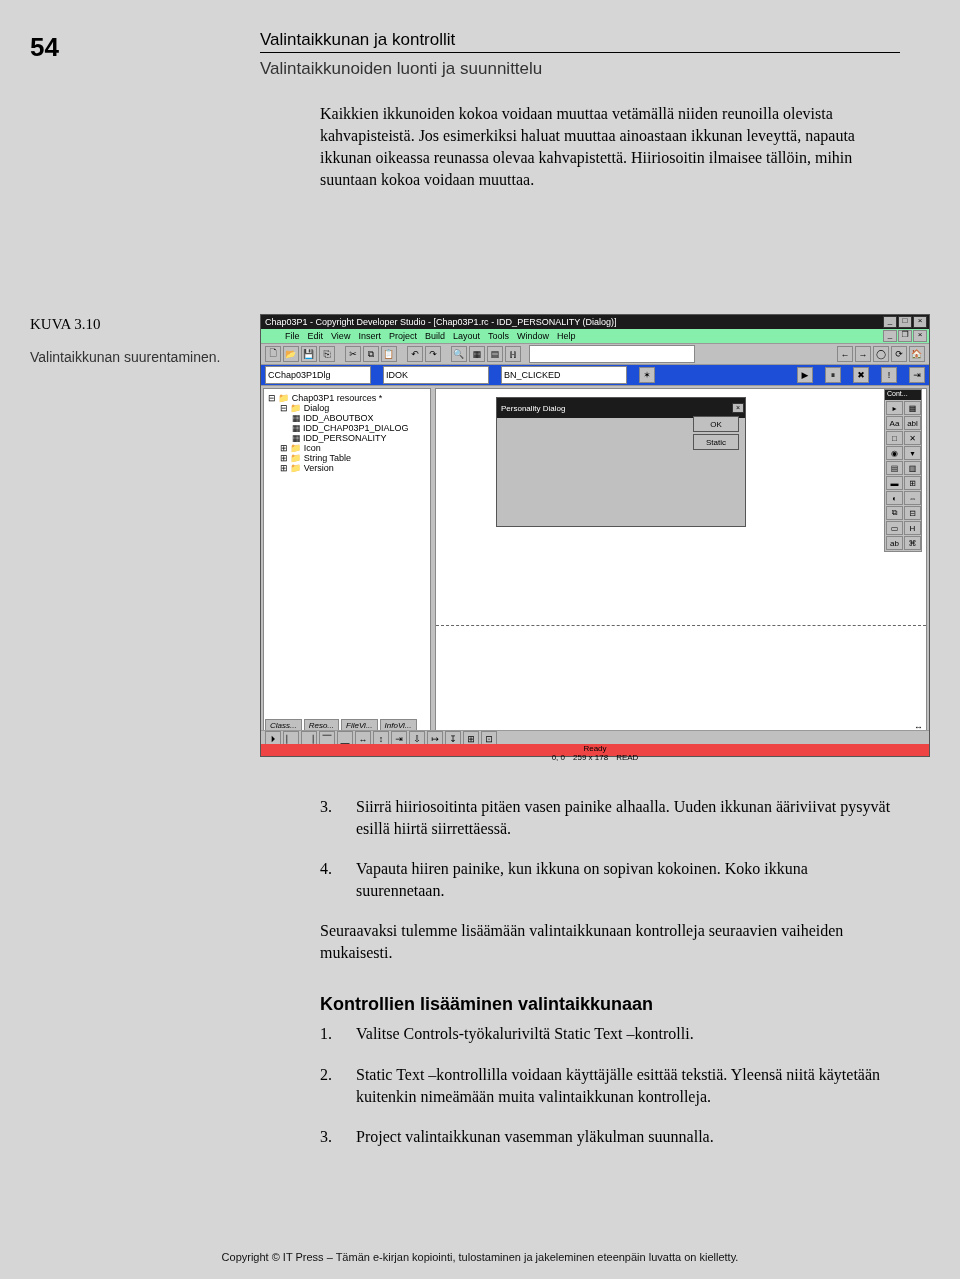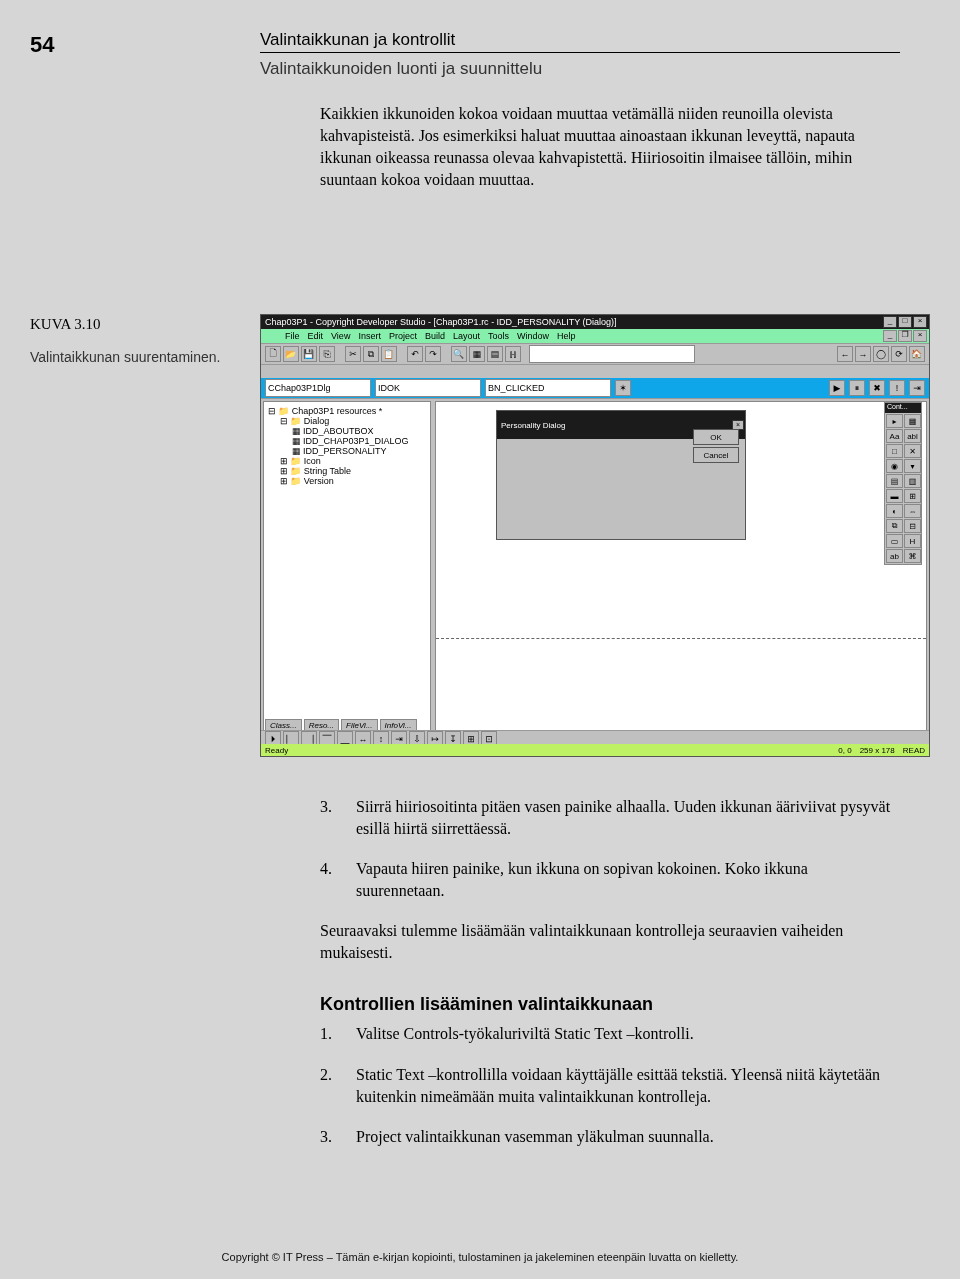--- a/index.html
+++ b/index.html
@@ -15,21 +15,21 @@
     width: 960px;
     min-height: 1279px;
     position: relative;
     padding-top: 30px;
     box-sizing: border-box;
   }
   .page-number {
     position: absolute;
     top: 32px;
     left: 30px;
-    font-size: 22px;
+    font-size: 26px;
     font-weight: bold;
   }
   .header-right {
     margin-left: 260px;
     width: 640px;
   }
   .chapter-title {
     font-size: 17px;
     margin-bottom: 2px;
   }
@@ -119,28 +119,27 @@
     display:flex;align-items:center;justify-content:center;
     font-size:9px;
   }
   .tsel {
     height:16px; background:#fff; border:1px solid #888;
     font-size:9px; display:flex; align-items:center;
     padding:0 2px;
   }
   .ss-toolbar2 {
     height: 20px;
-    background: #0ea5e9;
+    background: #1d4ed8;
     border-bottom: 1px solid #999;
     display: flex;
     align-items: center;
-    gap: 4px;
+    gap: 12px;
     padding: 0 4px;
     font-size: 9px;
-    margin-top: 13px;
   }
   .ss-workarea {
     display:flex;
     height: 350px;
   }
   .ss-tree {
     width: 158px;
     background:#fff;
     border:1px solid #888;
     margin:2px;
@@ -159,21 +158,21 @@
     position:relative;
   }
   .ss-dialog {
     position:absolute;
     left:60px; top:8px;
     width:248px; height:128px;
     background:#c0c0c0;
     border:1px solid #555;
   }
   .ss-dialog-title {
-    height:28px; background:#1b1b1b; color:#fff;
+    height:20px; background:#1b1b1b; color:#fff;
     font-size:8px; display:flex; align-items:center;
     padding-left:4px; justify-content:space-between;
   }
   .ss-dialog-title .x{width:10px;height:8px;background:#bbb;border:1px solid #333;font-size:7px;text-align:center;line-height:7px;color:#000;margin-right:1px;}
   .ss-dialog .btn {
     position:absolute;
     width:44px; height:14px;
     background:#c0c0c0; border:1px solid #555;
     font-size:8px; display:flex; align-items:center; justify-content:center;
   }
@@ -212,25 +211,26 @@
     height:14px;
     background:#c0c0c0;
     border-top:1px solid #999;
     border-bottom:1px solid #999;
     display:flex; gap:2px; padding:0 4px;
   }
   .ss-status {
     position:absolute;
     bottom:0;left:0;right:0;
     height:12px;
-    background:#bef264;
+    background:#ef4444;
     font-size:8px;
     display:flex; align-items:center;
     padding:0 4px;
     justify-content:space-between;
+    flex-direction:column;
   }
   .ss-status .right{display:flex;gap:8px;}
   .after-shot {
     position:absolute;
     top: 796px;
     left:0; right:0;
   }
   .ol {
     margin-left: 320px;
     width: 580px;
@@ -358,21 +358,21 @@
         <div class="node indent1">⊞ 📁 <span>String Table</span></div>
         <div class="node indent1">⊞ 📁 <span>Version</span></div>
       </div>
       <div class="ss-canvas">
         <div class="ss-dialog">
           <div class="ss-dialog-title">
             <span>Personality Dialog</span>
             <div class="x">×</div>
           </div>
           <div class="btn" style="right:6px; top:18px;">OK</div>
-          <div class="btn" style="right:6px; top:36px;">Cancel</div>
+          <div class="btn" style="right:6px; top:36px;">Static</div>
         </div>
         <div class="ss-resize-line"></div>
         <div style="position:absolute;right:2px;bottom:2px;width:10px;height:10px;font-size:9px;">↔</div>
         <div class="ss-palette">
           <div class="ss-palette-title">Cont...</div>
           <div class="ss-palette-grid">
             <div>▸</div>
             <div>▦</div>
             <div>Aa</div>
             <div>abl</div>

